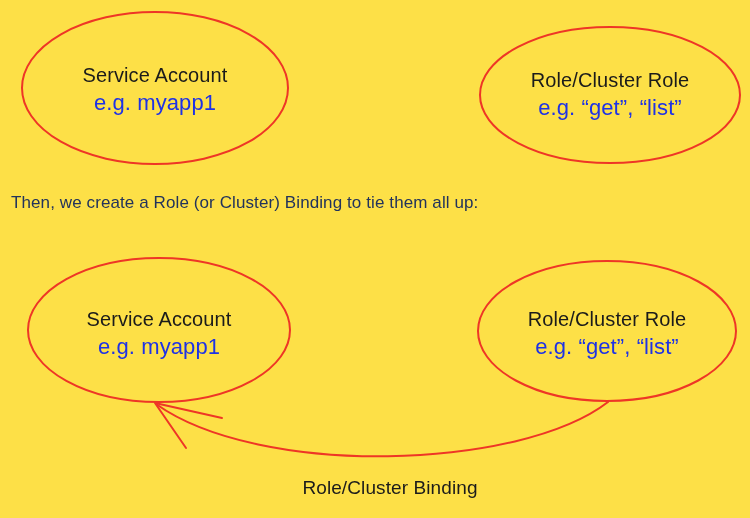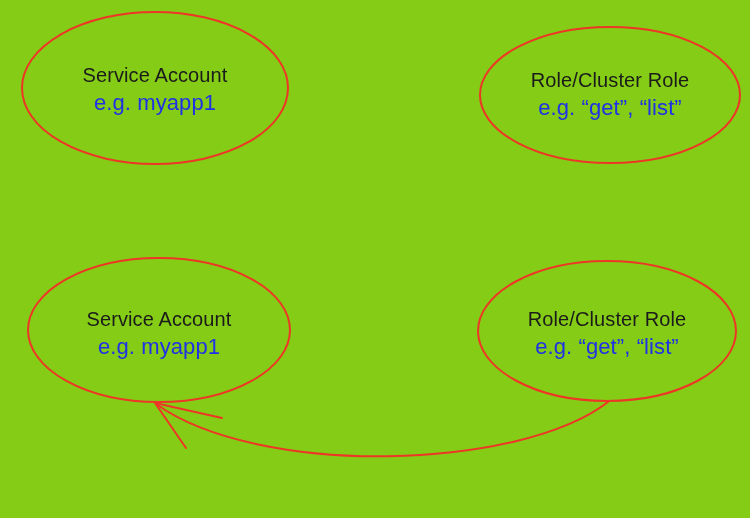--- a/index.html
+++ b/index.html
@@ -8,21 +8,21 @@
     background: #ffffff;
   }
   body {
     font-family: "Liberation Sans", sans-serif;
     -webkit-font-smoothing: antialiased;
   }
   #page {
     position: relative;
     width: 750px;
     height: 518px;
-    background: #84cc16;
+    background: #fde047;
     overflow: hidden;
   }
   #diagram-svg {
     position: absolute;
     left: 0;
     top: 0;
     width: 750px;
     height: 518px;
   }
   .node-label {
@@ -80,25 +80,27 @@
   <div class="node-label" style="left:35px; top:63px; width:240px;">
     <span class="node-title">Service Account</span>
     <span class="node-example">e.g. myapp1</span>
   </div>
 
   <div class="node-label" style="left:490px; top:68px; width:240px;">
     <span class="node-title">Role/Cluster Role</span>
     <span class="node-example">e.g. “get”, “list”</span>
   </div>
 
+  <div class="prose" style="left:11px; top:193px;">Then, we create a Role (or Cluster) Binding to tie them all up:</div>
 
   <div class="node-label" style="left:39px; top:307px; width:240px;">
     <span class="node-title">Service Account</span>
     <span class="node-example">e.g. myapp1</span>
   </div>
 
   <div class="node-label" style="left:487px; top:307px; width:240px;">
     <span class="node-title">Role/Cluster Role</span>
     <span class="node-example">e.g. “get”, “list”</span>
   </div>
 
+  <div class="edge-label" style="left:235px; top:477px; width:310px;">Role/Cluster Binding</div>
 
 </div>
 
 </body></html>

